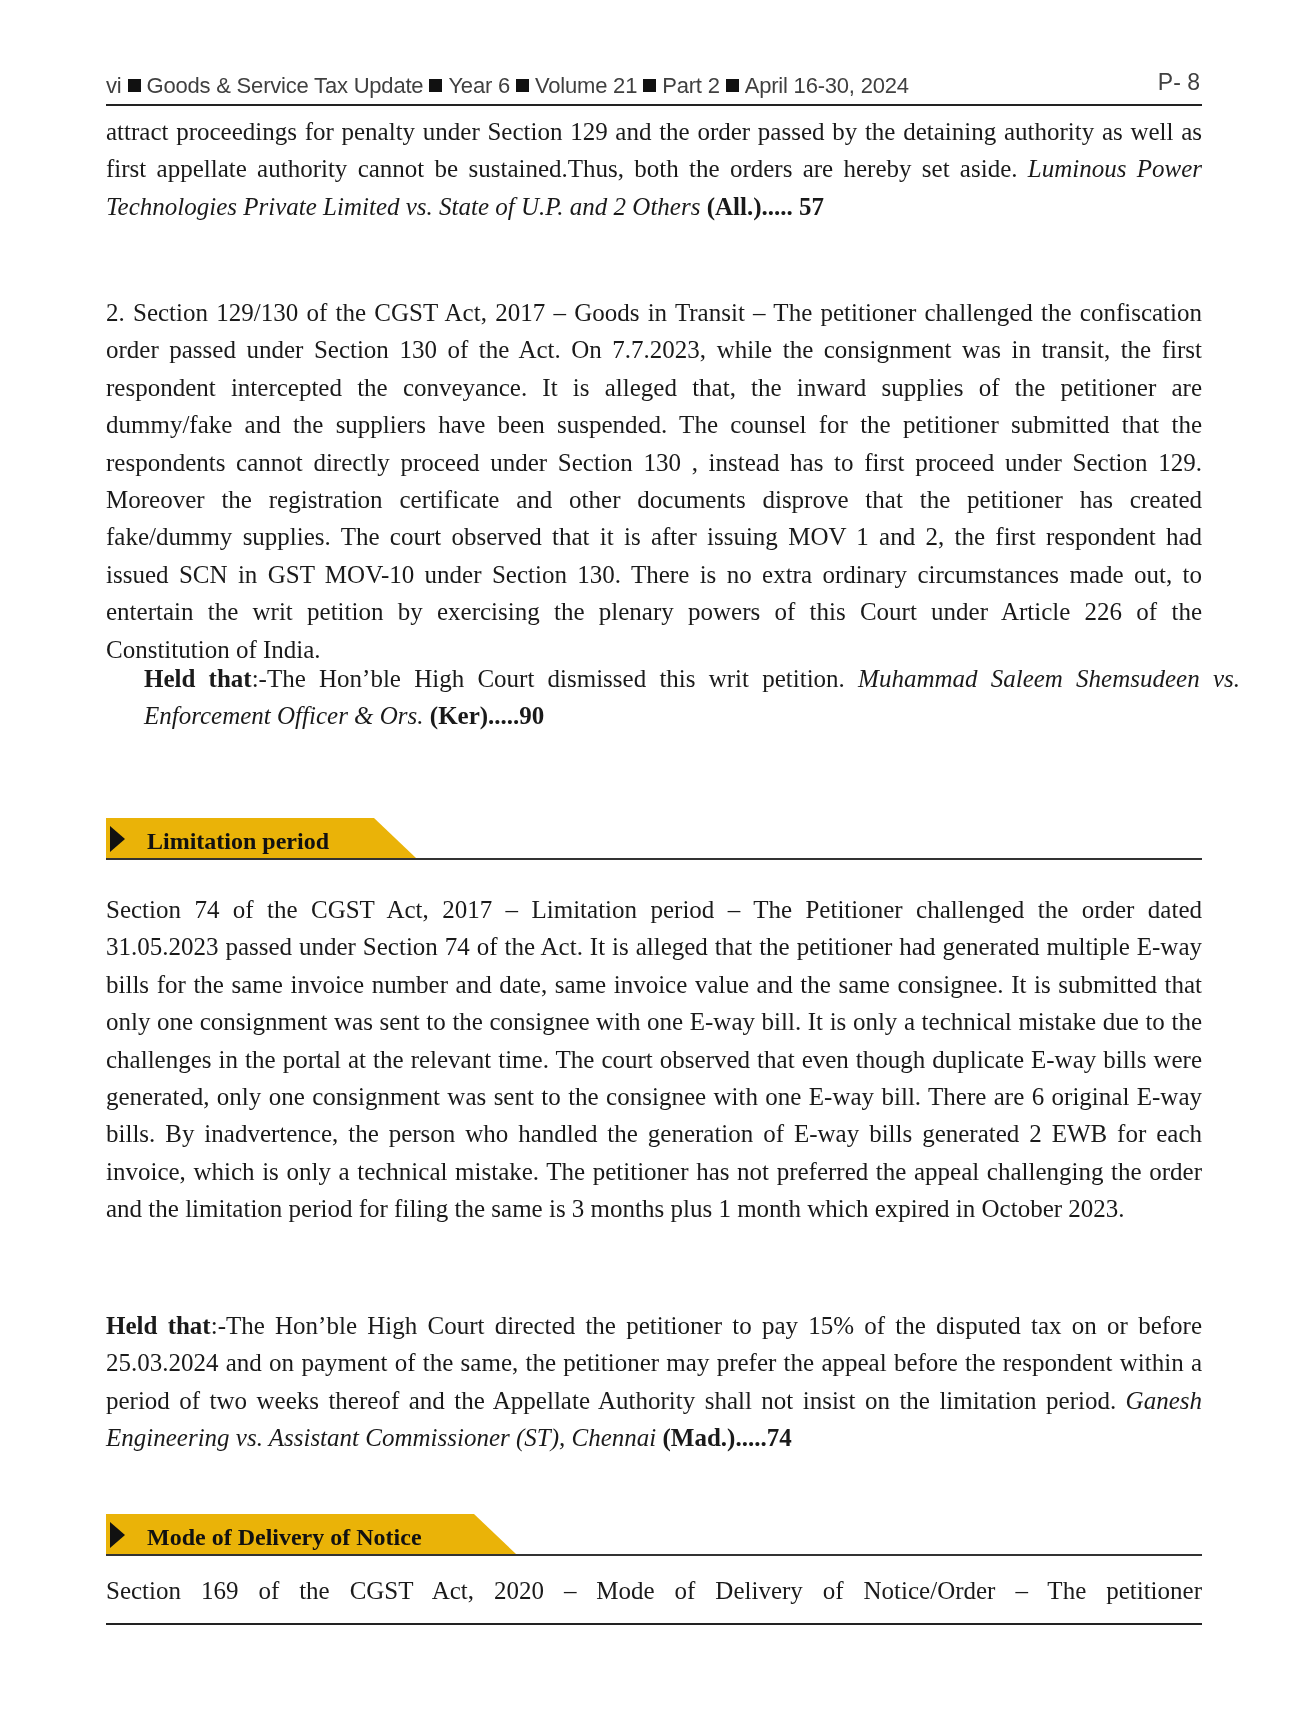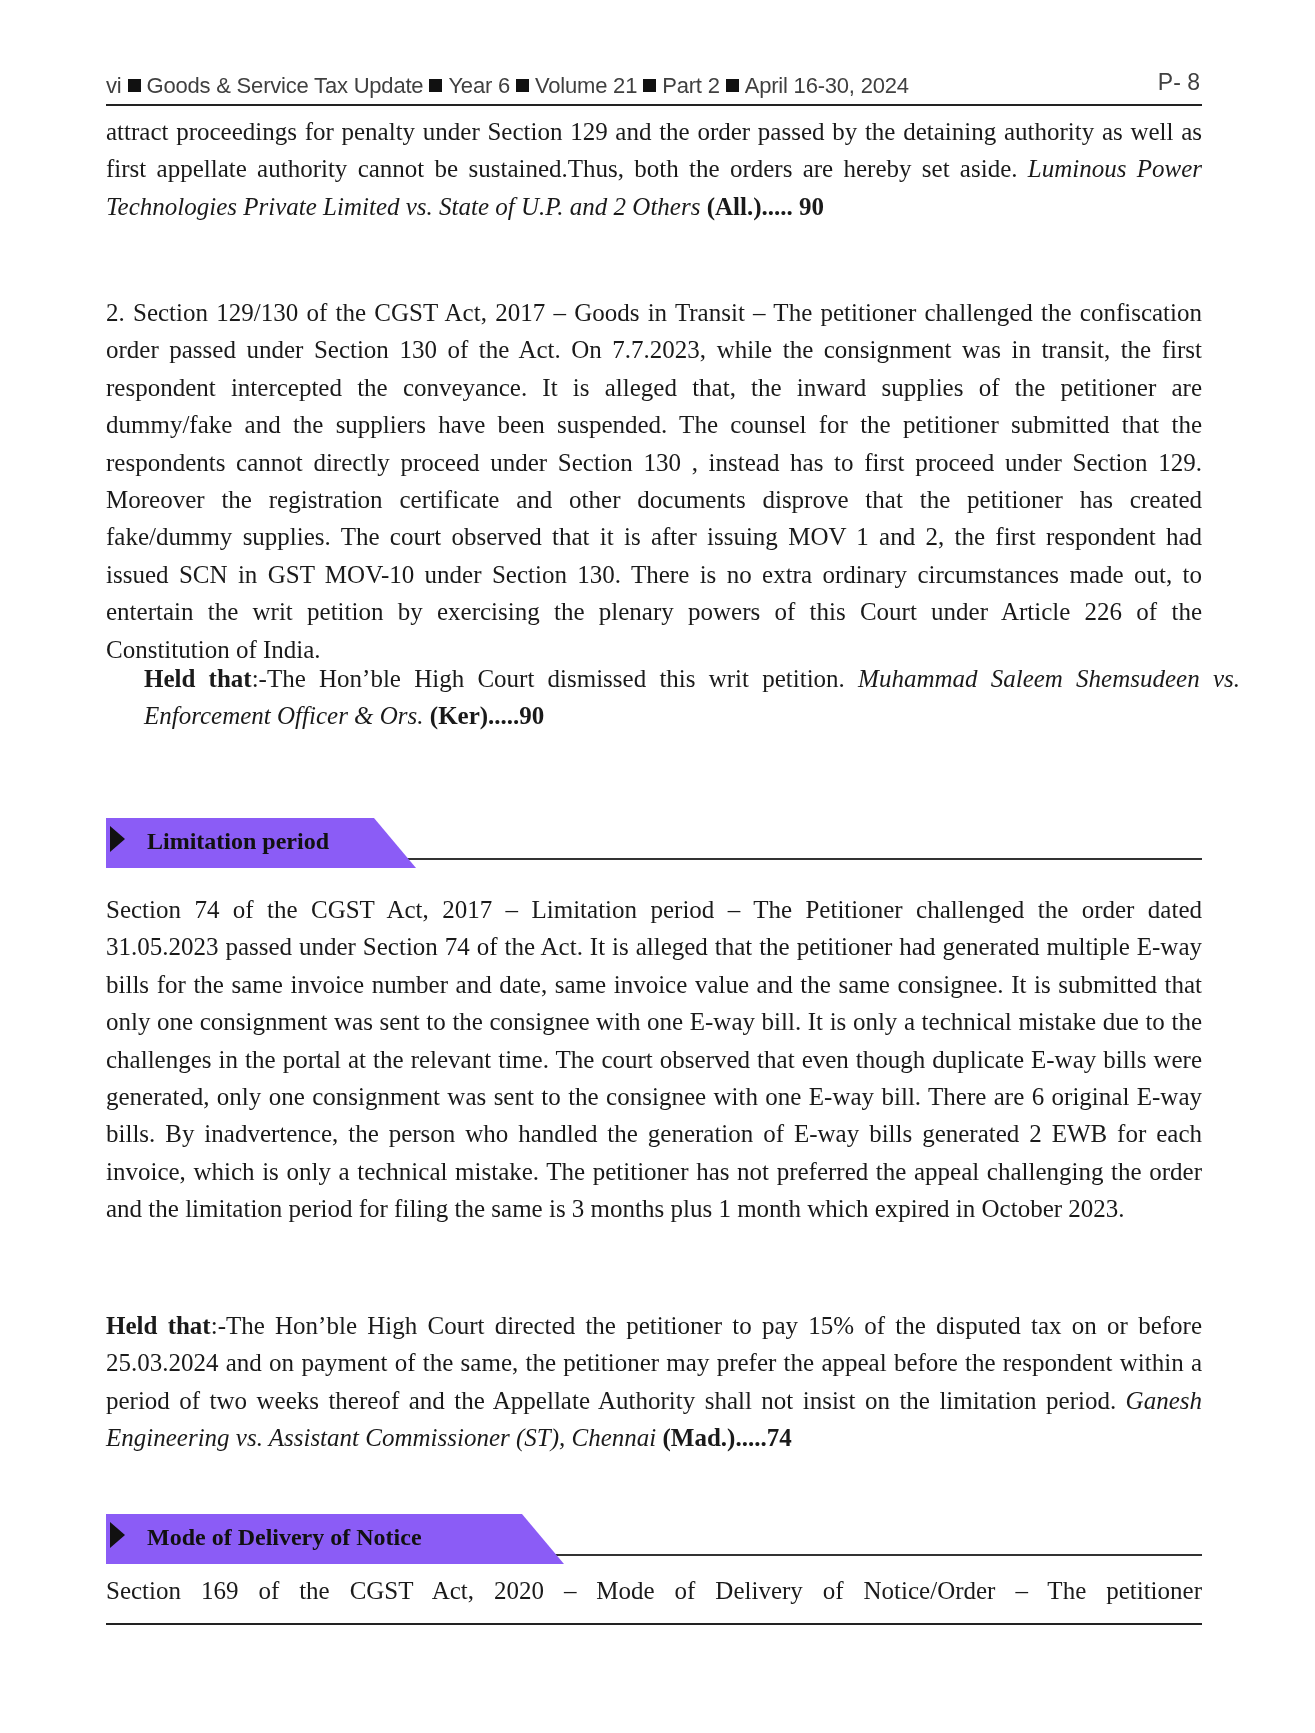--- a/index.html
+++ b/index.html
@@ -12,22 +12,22 @@
   }
   .header .title { position: absolute; left: 0; bottom: 5px; white-space: nowrap; letter-spacing: -0.2px; }
   .header .pageno { position: absolute; right: 2px; bottom: 8px; font-size: 23px; }
   .sq { display: inline-block; width: 13px; height: 13px; background: #111; margin: 0 6px; vertical-align: 1px; }
   .body { font-family: "Liberation Serif", serif; font-size: 25px; line-height: 37.4px; text-align: justify; }
   .para { position: absolute; left: 0; width: 1096px; margin: 0; }
   .para i { font-style: italic; }
   .para b { font-weight: bold; }
   .section-head { position: absolute; left: 0; width: 1096px; height: 40px; border-bottom: 2px solid #333; }
   .section-tab {
-    position: absolute; left: 0; top: 0; height: 50px;
-    background: #8b5cf6;
+    position: absolute; left: 0; top: 0; height: 40px;
+    background: #eab308;
     clip-path: polygon(0 0, calc(100% - 42px) 0, 100% 100%, 0 100%);
   }
   .section-arrow {
     position: absolute; left: 4px; top: 8px; width: 0; height: 0;
     border-top: 13px solid transparent; border-bottom: 13px solid transparent; border-left: 15px solid #111;
   }
   .section-label {
     position: absolute; left: 41px; top: 5px; white-space: nowrap;
     font-family: "Liberation Serif", serif; font-weight: bold; font-size: 24px; color: #111;
   }
@@ -42,21 +42,21 @@
     <span class="title">
       <span>vi</span><span class="sq"></span><span>Goods &amp; Service Tax Update</span><span class="sq"></span><span>Year 6</span><span class="sq"></span><span>Volume 21</span><span class="sq"></span><span>Part 2</span><span class="sq"></span><span>April 16-30, 2024</span>
     </span>
     <span class="pageno">P- 8</span>
   </div>
 
   <div class="body">
 
     <p class="para" style="top:113px;">
       <span>attract proceedings for penalty under Section 129 and the order passed by the detaining authority as well as first appellate authority cannot be sustained.Thus, both the orders are hereby set aside. </span><i>Luminous Power Technologies Private Limited vs. State of U.P. and 2 Others</i>
-      <b>(All.)..... 90</b>
+      <b>(All.)..... 57</b>
     </p>
 
     <p class="para" style="top:267px;margin-top:27px;">
       <span>2. Section 129/130 of the CGST Act, 2017 – Goods in Transit – The petitioner challenged the confiscation order passed under Section 130 of the Act.  On 7.7.2023, while the consignment was in transit, the first respondent intercepted the conveyance. It is alleged that, the inward supplies of the petitioner are dummy/fake and the suppliers have been suspended. The counsel for the petitioner submitted that the respondents cannot directly proceed under Section 130 , instead has to first proceed under Section 129. Moreover the registration certificate and other documents disprove that the petitioner has created fake/dummy supplies. The court observed that it is after issuing MOV 1 and 2, the first respondent had issued SCN in GST MOV-10 under Section 130. There is no extra ordinary circumstances made out, to entertain the writ petition by exercising the plenary powers of this Court under Article 226 of the Constitution of India.</span>
     </p>
 
     <p class="para" style="top:660px;margin-left:38px;">
       <b>Held that</b><span>:-The Hon’ble High Court dismissed this writ petition. </span><i>Muhammad Saleem Shemsudeen vs. Enforcement Officer &amp; Ors.</i><b> (Ker).....90</b>
     </p>
 
@@ -70,21 +70,21 @@
     <p class="para" style="top:891px;">
       <span>Section 74 of the CGST Act, 2017 – Limitation period – The Petitioner challenged the order dated 31.05.2023 passed under Section 74 of the Act. It is alleged that the petitioner had generated multiple E-way bills for the same invoice number and date, same invoice value and the same consignee. It is submitted that only one consignment was sent to the consignee with one E-way bill. It is only a technical mistake due to the challenges in the portal at the relevant time. The court observed that even though duplicate E-way bills were generated, only one consignment was sent to the consignee with one E-way bill. There are 6 original E-way bills. By inadvertence, the person who handled the generation of E-way bills generated 2 EWB for each invoice, which is only a technical mistake. The petitioner has not preferred the appeal challenging the order and the limitation period for filing the same is 3 months plus 1 month which expired in October 2023.</span>
     </p>
 
     <p class="para" style="top:1307px;">
       <b>Held that</b><span>:-The Hon’ble High Court directed the petitioner to pay 15% of the disputed tax on or before 25.03.2024 and on payment of the same, the petitioner may prefer the appeal before the respondent within a period of two weeks thereof and the Appellate Authority shall not insist on the limitation period. </span><i>Ganesh Engineering vs. Assistant Commissioner (ST), Chennai</i>
       <b>(Mad.).....74</b>
     </p>
 
     <div class="section-head" style="top:1514px;">
-      <div class="section-tab" style="width:410px;padding-left:48px;">
+      <div class="section-tab" style="width:410px;">
         <span class="section-arrow"></span>
         <span class="section-label">Mode of Delivery of Notice</span>
       </div>
     </div>
 
     <p class="para" style="top:1572px; white-space:nowrap; text-align:justify; text-align-last:justify;">
       <span>Section 169 of the CGST Act, 2020 – Mode of Delivery of Notice/Order – The petitioner</span>
     </p>
   </div>
 </div>

